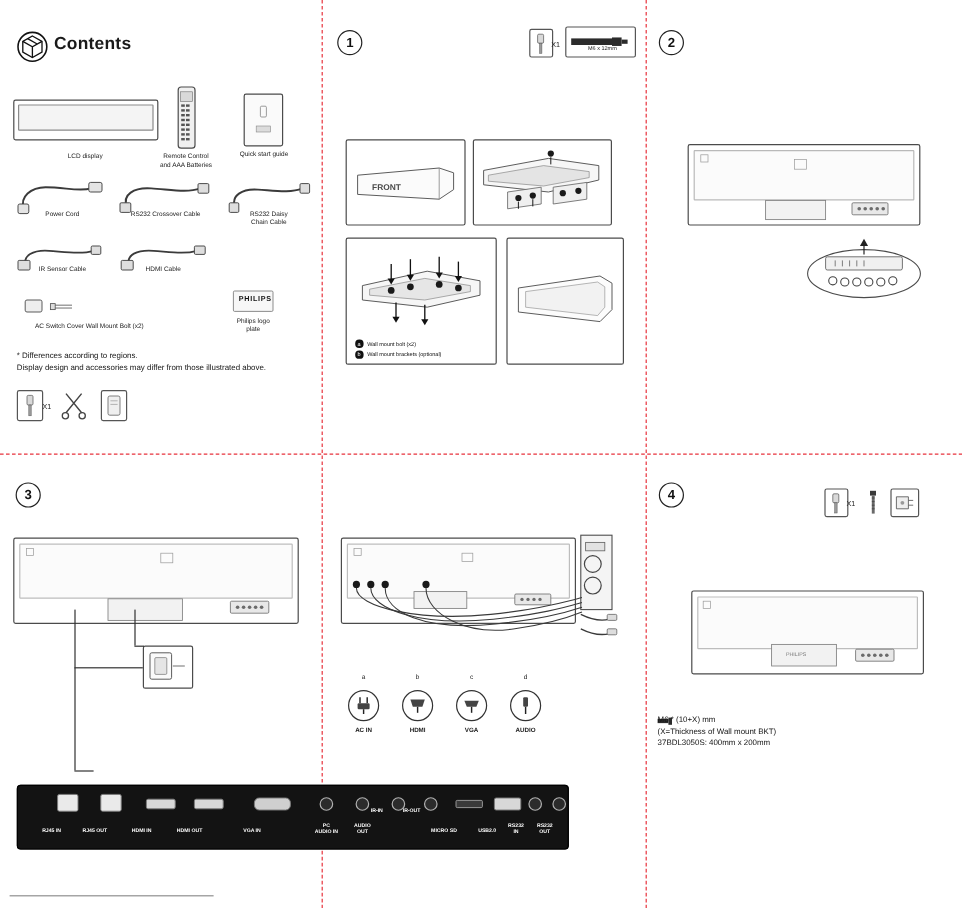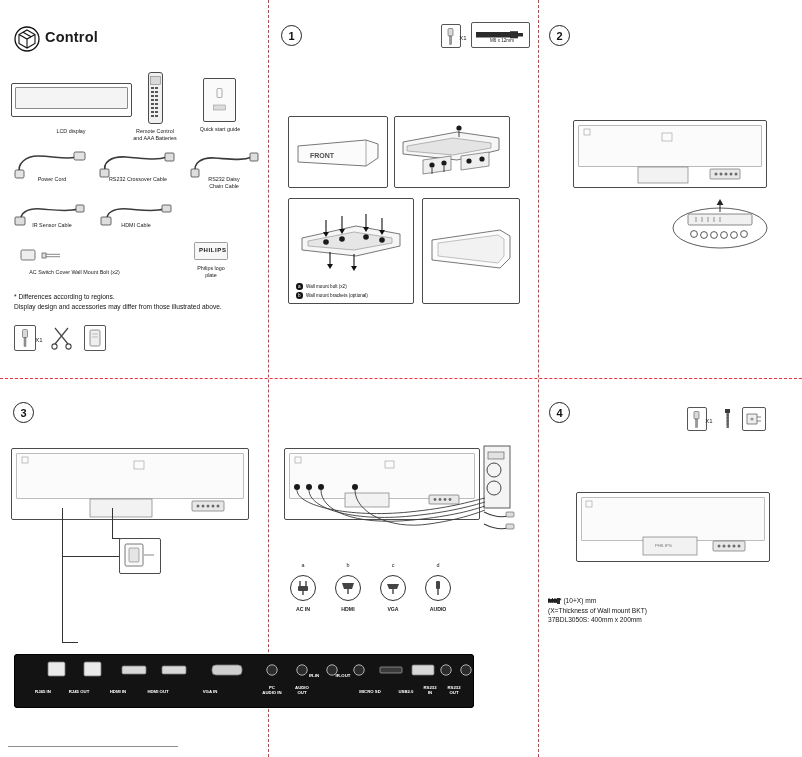--- a/index.html
+++ b/index.html
@@ -79,21 +79,21 @@
   <div class="dash-h" style="left:0; top:378px; width:802px;"></div>
 
   <div class="box-icon">
     <svg width="26" height="26" viewBox="0 0 26 26">
       <circle cx="13" cy="13" r="12" fill="none" stroke="#111" stroke-width="1.3"></circle>
       <path d="M13 4 L21 8.5 L21 17.5 L13 22 L5 17.5 L5 8.5 Z" fill="none" stroke="#111" stroke-width="1.1"></path>
       <path d="M5 8.5 L13 13 L21 8.5 M13 13 L13 22" fill="none" stroke="#111" stroke-width="1.1"></path>
       <path d="M9 6.2 L17 10.7" stroke="#111" stroke-width="1.1"></path>
     </svg>
   </div>
-  <div class="contents-title">Control</div>
+  <div class="contents-title">Contents</div>
 
   <div class="box" style="left:11px; top:83px; width:121px; height:34px; border-radius:2px;"></div>
   <div class="thinbox" style="left:15px; top:87px; width:113px; height:22px; background:#f4f4f4;"></div>
   <div class="cap" style="left:31px; top:128px;">LCD display</div>
 
   <div class="box" style="left:148px; top:72px; width:15px; height:52px; border-radius:3px; background:#f0f0f0;"></div>
   <div style="position:absolute; left:150px; top:76px;">
     <svg width="11" height="44" viewBox="0 0 11 44">
       <rect x="0.5" y="0.5" width="10" height="8" fill="#d9d9d9" stroke="#6d6d6d" stroke-width=".5"></rect>
       <g fill="#555">

